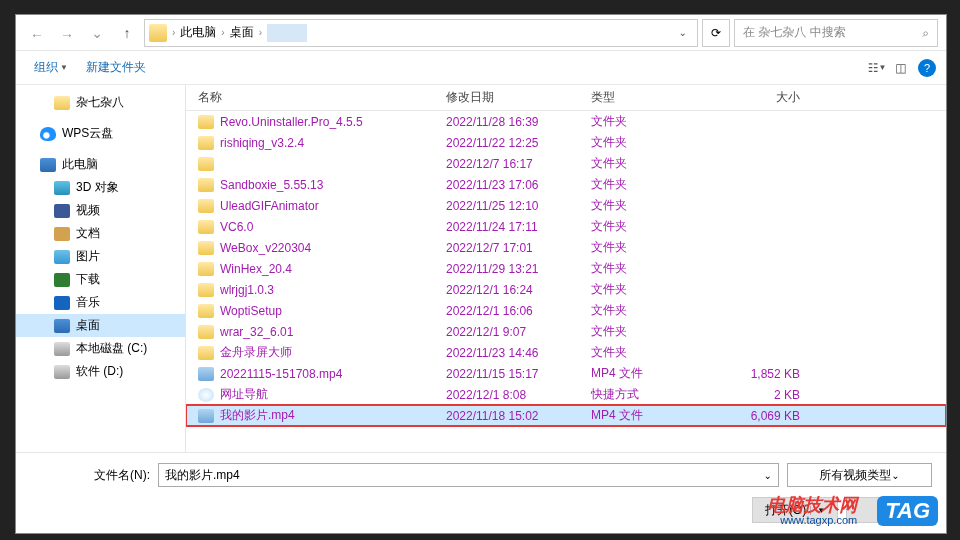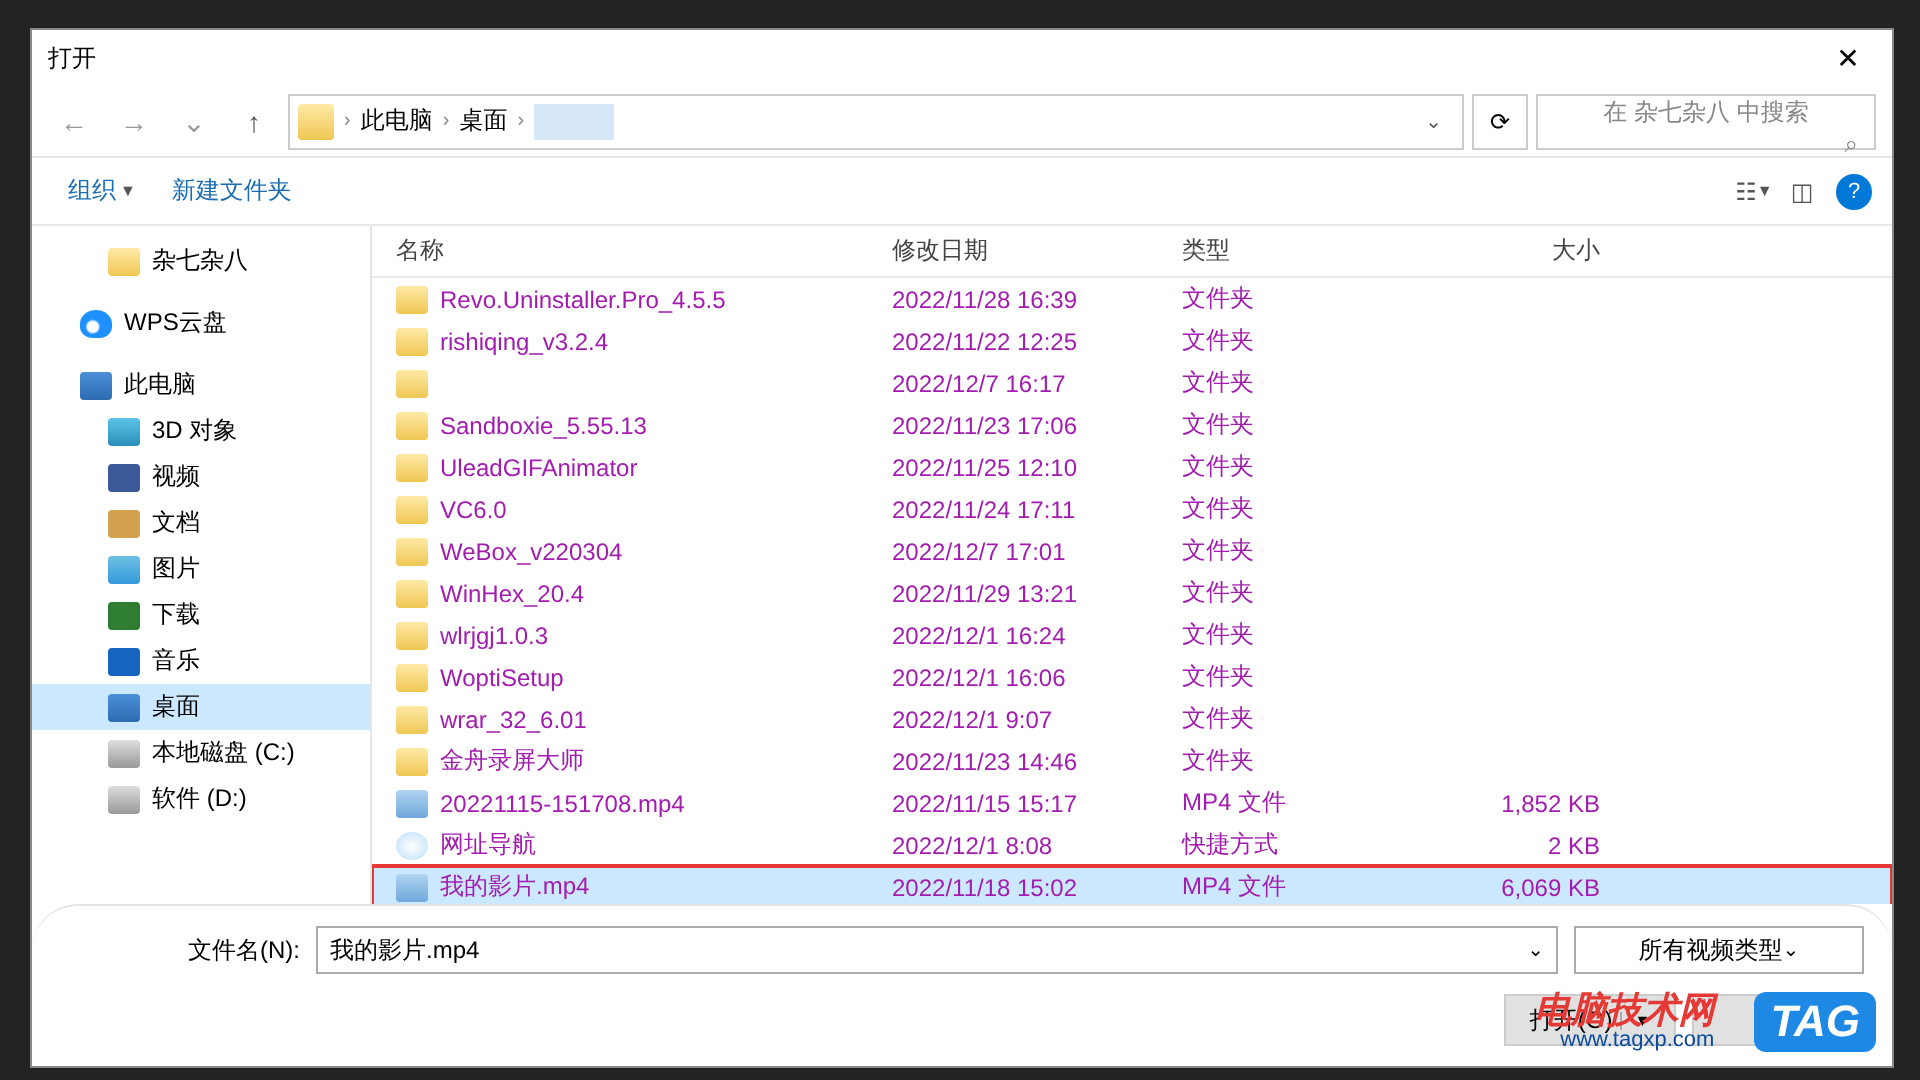--- a/index.html
+++ b/index.html
@@ -9,21 +9,21 @@
 .titlebar .title { flex: 1; }
 .close-btn { width: 44px; height: 28px; display: flex; align-items: center; justify-content: center; font-size: 14px; }
 .navbar { height: 36px; display: flex; align-items: center; padding: 4px 8px; gap: 4px; border-bottom: 1px solid #e5e5e5; }
 .nav-btn { width: 26px; height: 26px; display: flex; align-items: center; justify-content: center; color: #999; border-radius: 2px; font-size: 14px; }
 .nav-up { width: 26px; height: 26px; display: flex; align-items: center; justify-content: center; color: #555; font-size: 14px; }
 .addressbar { flex: 1; height: 28px; border: 1px solid #ccc; background: #fff; display: flex; align-items: center; padding: 0 4px; font-size: 12px; gap: 2px; min-width: 0; }
 .addressbar .folder-ico { width: 18px; height: 18px; background: linear-gradient(#ffe9a6,#f0c754); border-radius: 2px; }
 .crumb-sep { color: #888; padding: 0 3px; font-size: 10px; }
 .addr-drop { margin-left: auto; color: #555; padding: 0 6px; font-size: 10px; }
 .refresh-btn { width: 28px; height: 28px; border: 1px solid #ccc; display: flex; align-items: center; justify-content: center; font-size: 12px; }
-.searchbox { width: 170px; height: 28px; border: 1px solid #ccc; display: flex; align-items: center; padding: 0 8px; font-size: 12px; color: #888; flex-direction: column; }
+.searchbox { width: 204px; height: 28px; border: 1px solid #ccc; display: flex; align-items: center; padding: 0 8px; font-size: 12px; color: #888; }
 .search-ico { margin-left: auto; }
 .toolbar { height: 34px; display: flex; align-items: center; padding: 0 10px; gap: 2px; font-size: 12px; border-bottom: 1px solid #e8e8e8; }
 .tool-item { padding: 4px 8px; color: #1a6db3; display: flex; align-items: center; gap: 2px; }
 .tool-drop { font-size: 8px; color: #555; }
 .tool-spacer { flex: 1; }
 .tool-icon { width: 22px; height: 22px; display: flex; align-items: center; justify-content: center; color: #555; }
 .help-icon { width: 18px; height: 18px; border-radius: 50%; background: #0078d7; color: #fff; font-size: 11px; display: flex; align-items: center; justify-content: center; margin-left: 4px; }
 .content { flex: 1; display: flex; min-height: 0; }
 .sidebar { width: 170px; border-right: 1px solid #e5e5e5; overflow: auto; padding: 6px 0; }
 .tree-item { display: flex; align-items: center; height: 23px; font-size: 12px; padding-left: 38px; gap: 6px; position: relative; }
@@ -49,44 +49,38 @@
 .filelist { flex: 1; overflow: auto; }
 .row { display: flex; align-items: center; height: 21px; font-size: 12px; color: #a21caf; }
 .row.selected { background: #cce8ff; outline: 2px solid #e53935; outline-offset: -1px; }
 .row .c-name { width: 260px; padding-left: 12px; display: flex; align-items: center; gap: 6px; white-space: nowrap; overflow: hidden; text-overflow: ellipsis; }
 .row .c-date { width: 145px; }
 .row .c-type { width: 115px; }
 .row .c-size { width: 110px; text-align: right; padding-right: 16px; }
 .file-ico { width: 16px; height: 14px; background: linear-gradient(#ffe9a6,#f0c754); border-radius: 2px; flex-shrink: 0; }
 .file-ico.mp4 { background: linear-gradient(#b0d4f1,#6fa8dc); }
 .file-ico.link { background: radial-gradient(#fff,#bbdefb); border-radius: 50%; }
-.bottom { border-top: 1px solid #e5e5e5; padding: 10px 14px; display: flex; flex-direction: column; gap: 10px; border-radius: 23px; }
+.bottom { border-top: 1px solid #e5e5e5; padding: 10px 14px; display: flex; flex-direction: column; gap: 10px; }
 .fn-row { display: flex; align-items: center; gap: 8px; font-size: 12px; }
 .fn-label { width: 120px; text-align: right; }
 .fn-input { flex: 1; height: 24px; border: 1px solid #aaa; padding: 0 6px; font-size: 12px; display: flex; align-items: center; justify-content: space-between; }
 .fn-filter { width: 145px; height: 24px; border: 1px solid #aaa; padding: 0 6px; font-size: 12px; display: flex; align-items: center; justify-content: center; }
 .btn-row { display: flex; justify-content: flex-end; gap: 8px; }
 .btn { width: 86px; height: 26px; border: 1px solid #ccc; background: #e1e1e1; font-size: 12px; display: flex; align-items: center; justify-content: center; }
 .watermark { position: absolute; right: 22px; bottom: 14px; display: flex; align-items: flex-start; gap: 20px; }
 .wm-text { display: flex; flex-direction: column; align-items: flex-end; }
 .wm1 { color: #e53935; font-size: 18px; font-weight: bold; font-style: italic; line-height: 1; }
 .wm2 { color: #0a4b9e; font-size: 11px; }
 .tag { background: #1e88e5; color: #fff; font-weight: bold; font-size: 22px; padding: 2px 8px; border-radius: 6px; font-style: italic; }
 </style>
 </head>
 <body>
 
 <div class="dialog">
 
-  <div class="titlebar">
-    <span class="title">打开</span>
-    <div class="close-btn">
-      <span>✕</span>
-    </div>
-  </div>
 
   <div class="navbar">
     <div class="nav-btn">
         <span>←</span>
       </div>
     <div class="nav-btn">
         <span>→</span>
       </div>
     <div class="nav-btn">
         <span>⌄</span>

